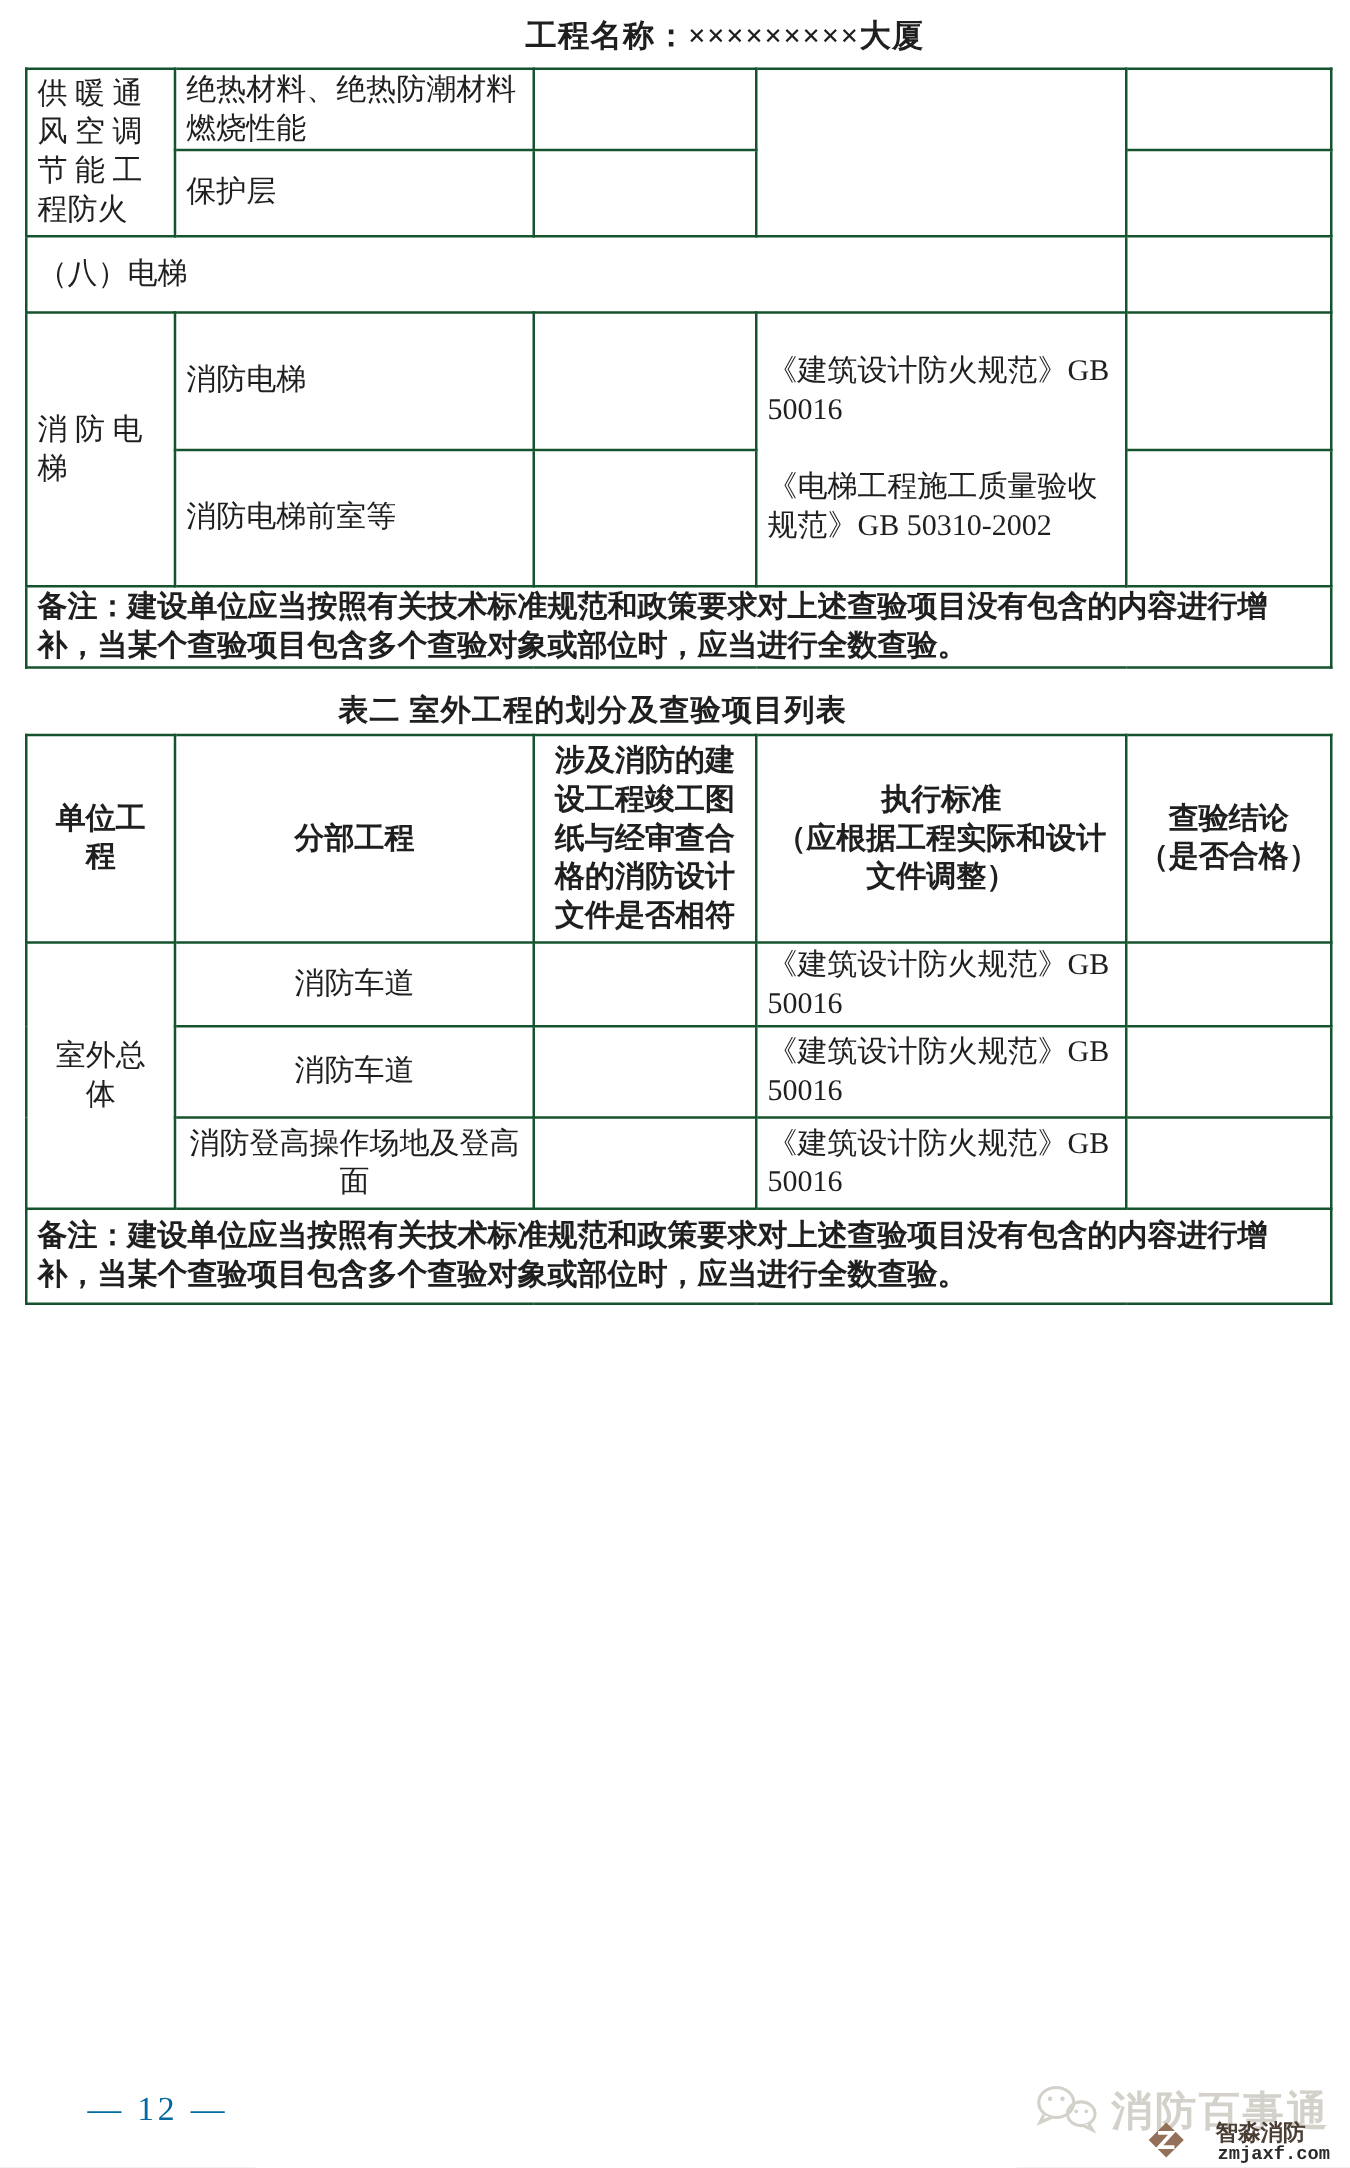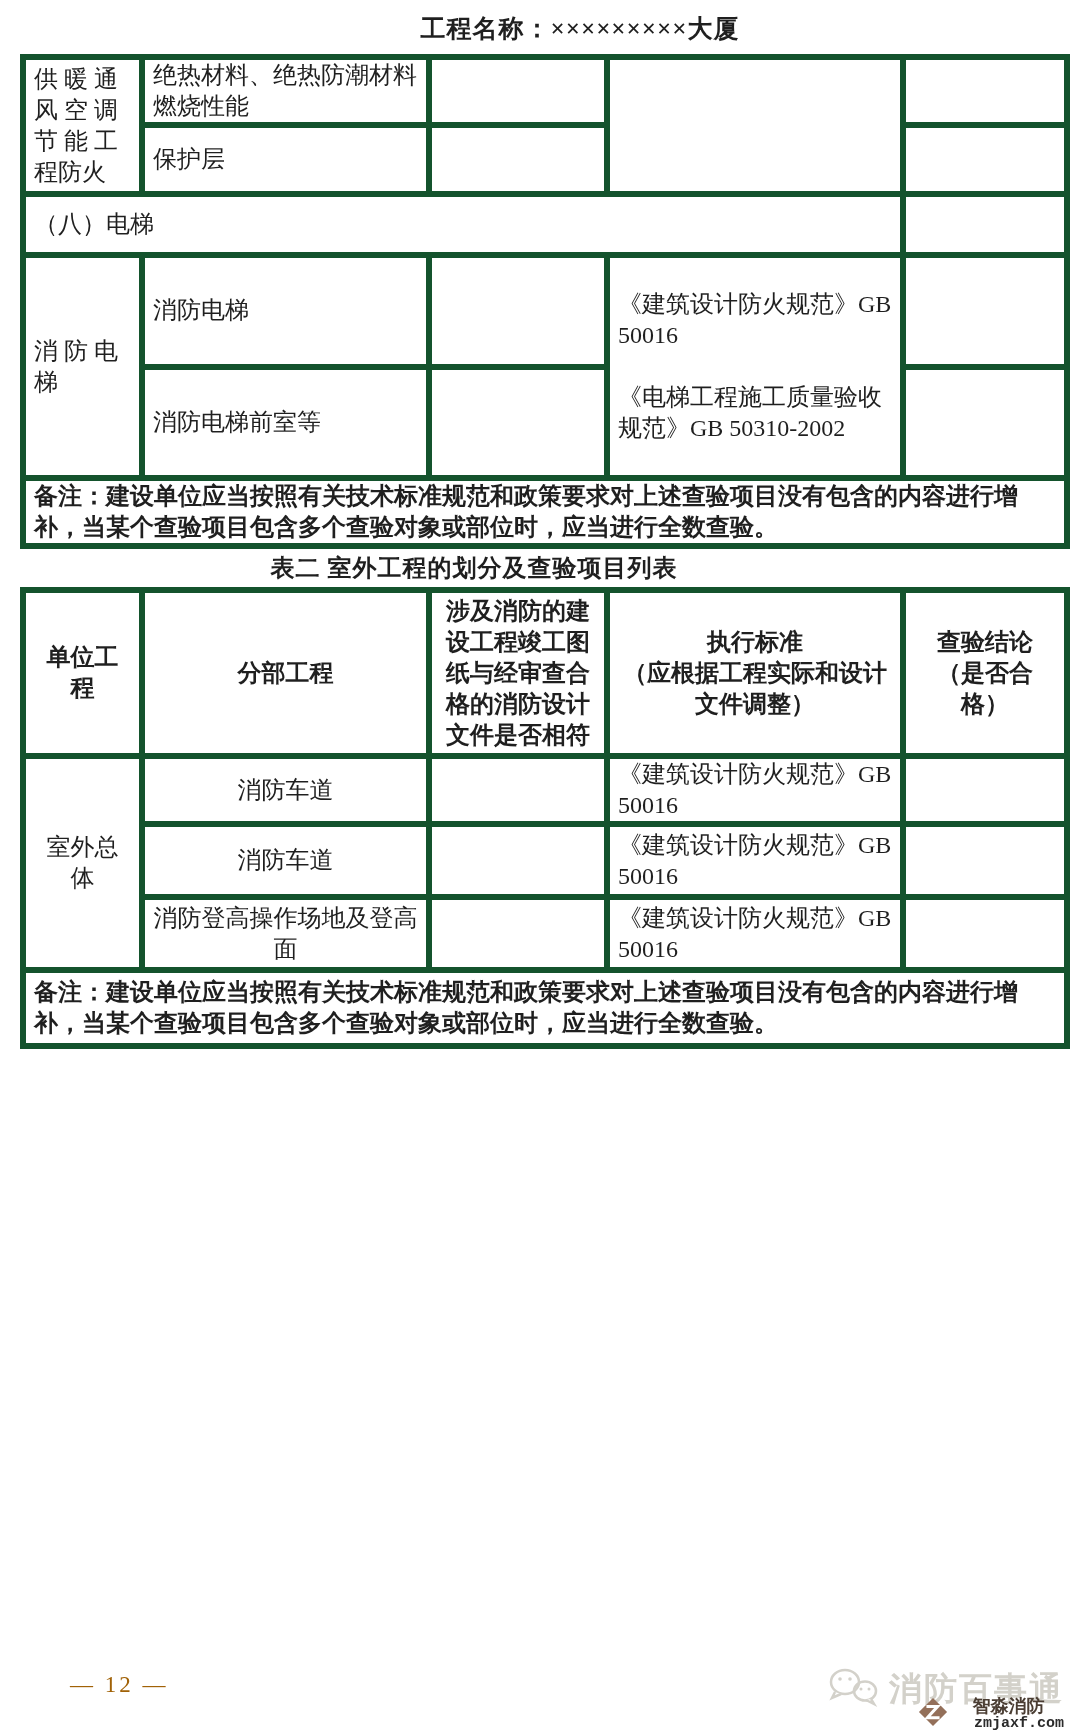--- a/index.html
+++ b/index.html
@@ -11,21 +11,21 @@
   .doc-title{
     position:absolute;top:12px;left:0;width:1080px;text-align:center;
     font-size:25px;font-weight:bold;letter-spacing:1px;
   }
   .doc-title .nudge{position:relative;left:40px;}
   table.grid{
     position:absolute;left:20px;border-collapse:collapse;table-layout:fixed;
     width:1044px;
   }
   table.grid td{
-    border:6px solid #14532d;padding:0 8px;font-size:24px;line-height:31px;
+    border:2px solid #14532d;padding:0 8px;font-size:24px;line-height:31px;
     vertical-align:middle;overflow:hidden;
   }
   .t1{top:54px;}
   .t2{top:587px;}
   .pre{white-space:pre-line;}
   .cell-left{text-align:left;padding-left:12px;}
   .cell-center{text-align:center;}
   .unit-cell{text-align:left;padding-left:11px;white-space:pre-line;}
   .section-cell{text-align:left;padding-left:34px;border-radius:17px;}
   .std-cell{text-align:left;padding-left:10px;white-space:pre-line;}
@@ -33,21 +33,21 @@
     text-align:left;font-weight:bold;font-size:23px;line-height:32px;
     padding:6px 12px 6px 14px;
   }
   .t2 .hdr td{font-weight:bold;text-align:center;white-space:pre-line;}
   .t2-title{
     position:absolute;top:552px;left:0;width:872px;text-align:center;
     font-size:24px;font-weight:bold;letter-spacing:1px;
   }
   .t2-title .nudge{position:relative;left:38px;}
   .page-number{
-    position:absolute;left:70px;top:1672px;font-size:23px;color:#a16207;
+    position:absolute;left:70px;top:1672px;font-size:27px;color:#0369a1;
     letter-spacing:3px;
   }
   .wm{
     position:absolute;top:1666px;right:16px;display:flex;align-items:center;
     gap:8px;color:#d3d1ca;
   }
   .wm-text{font-size:33px;font-weight:bold;letter-spacing:2px;}
   .logo{
     position:absolute;top:1697px;right:16px;display:flex;align-items:center;gap:5px;
   }

